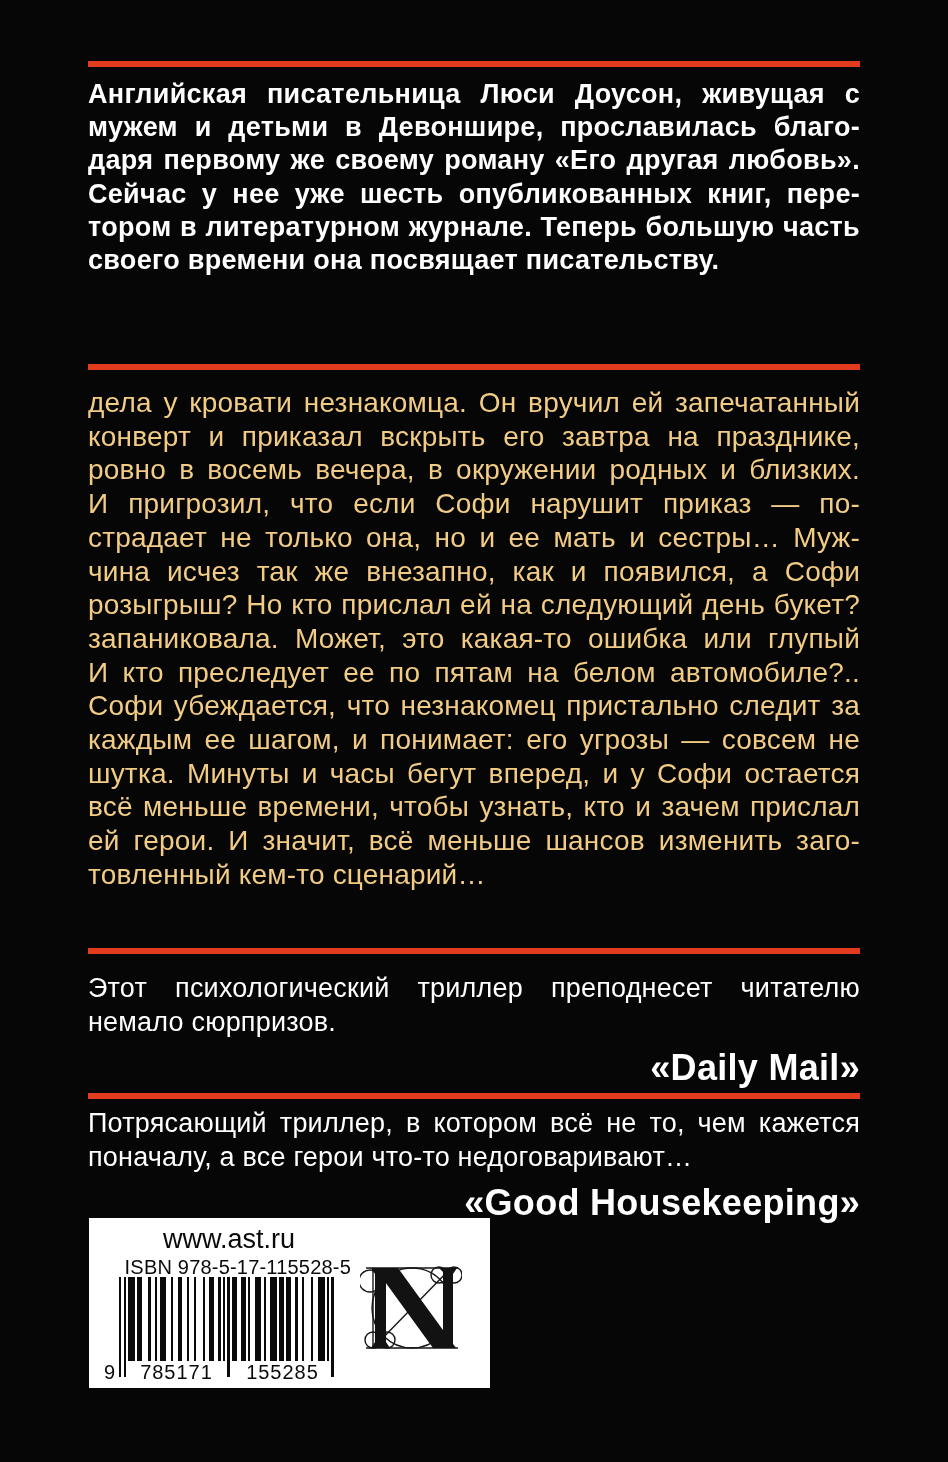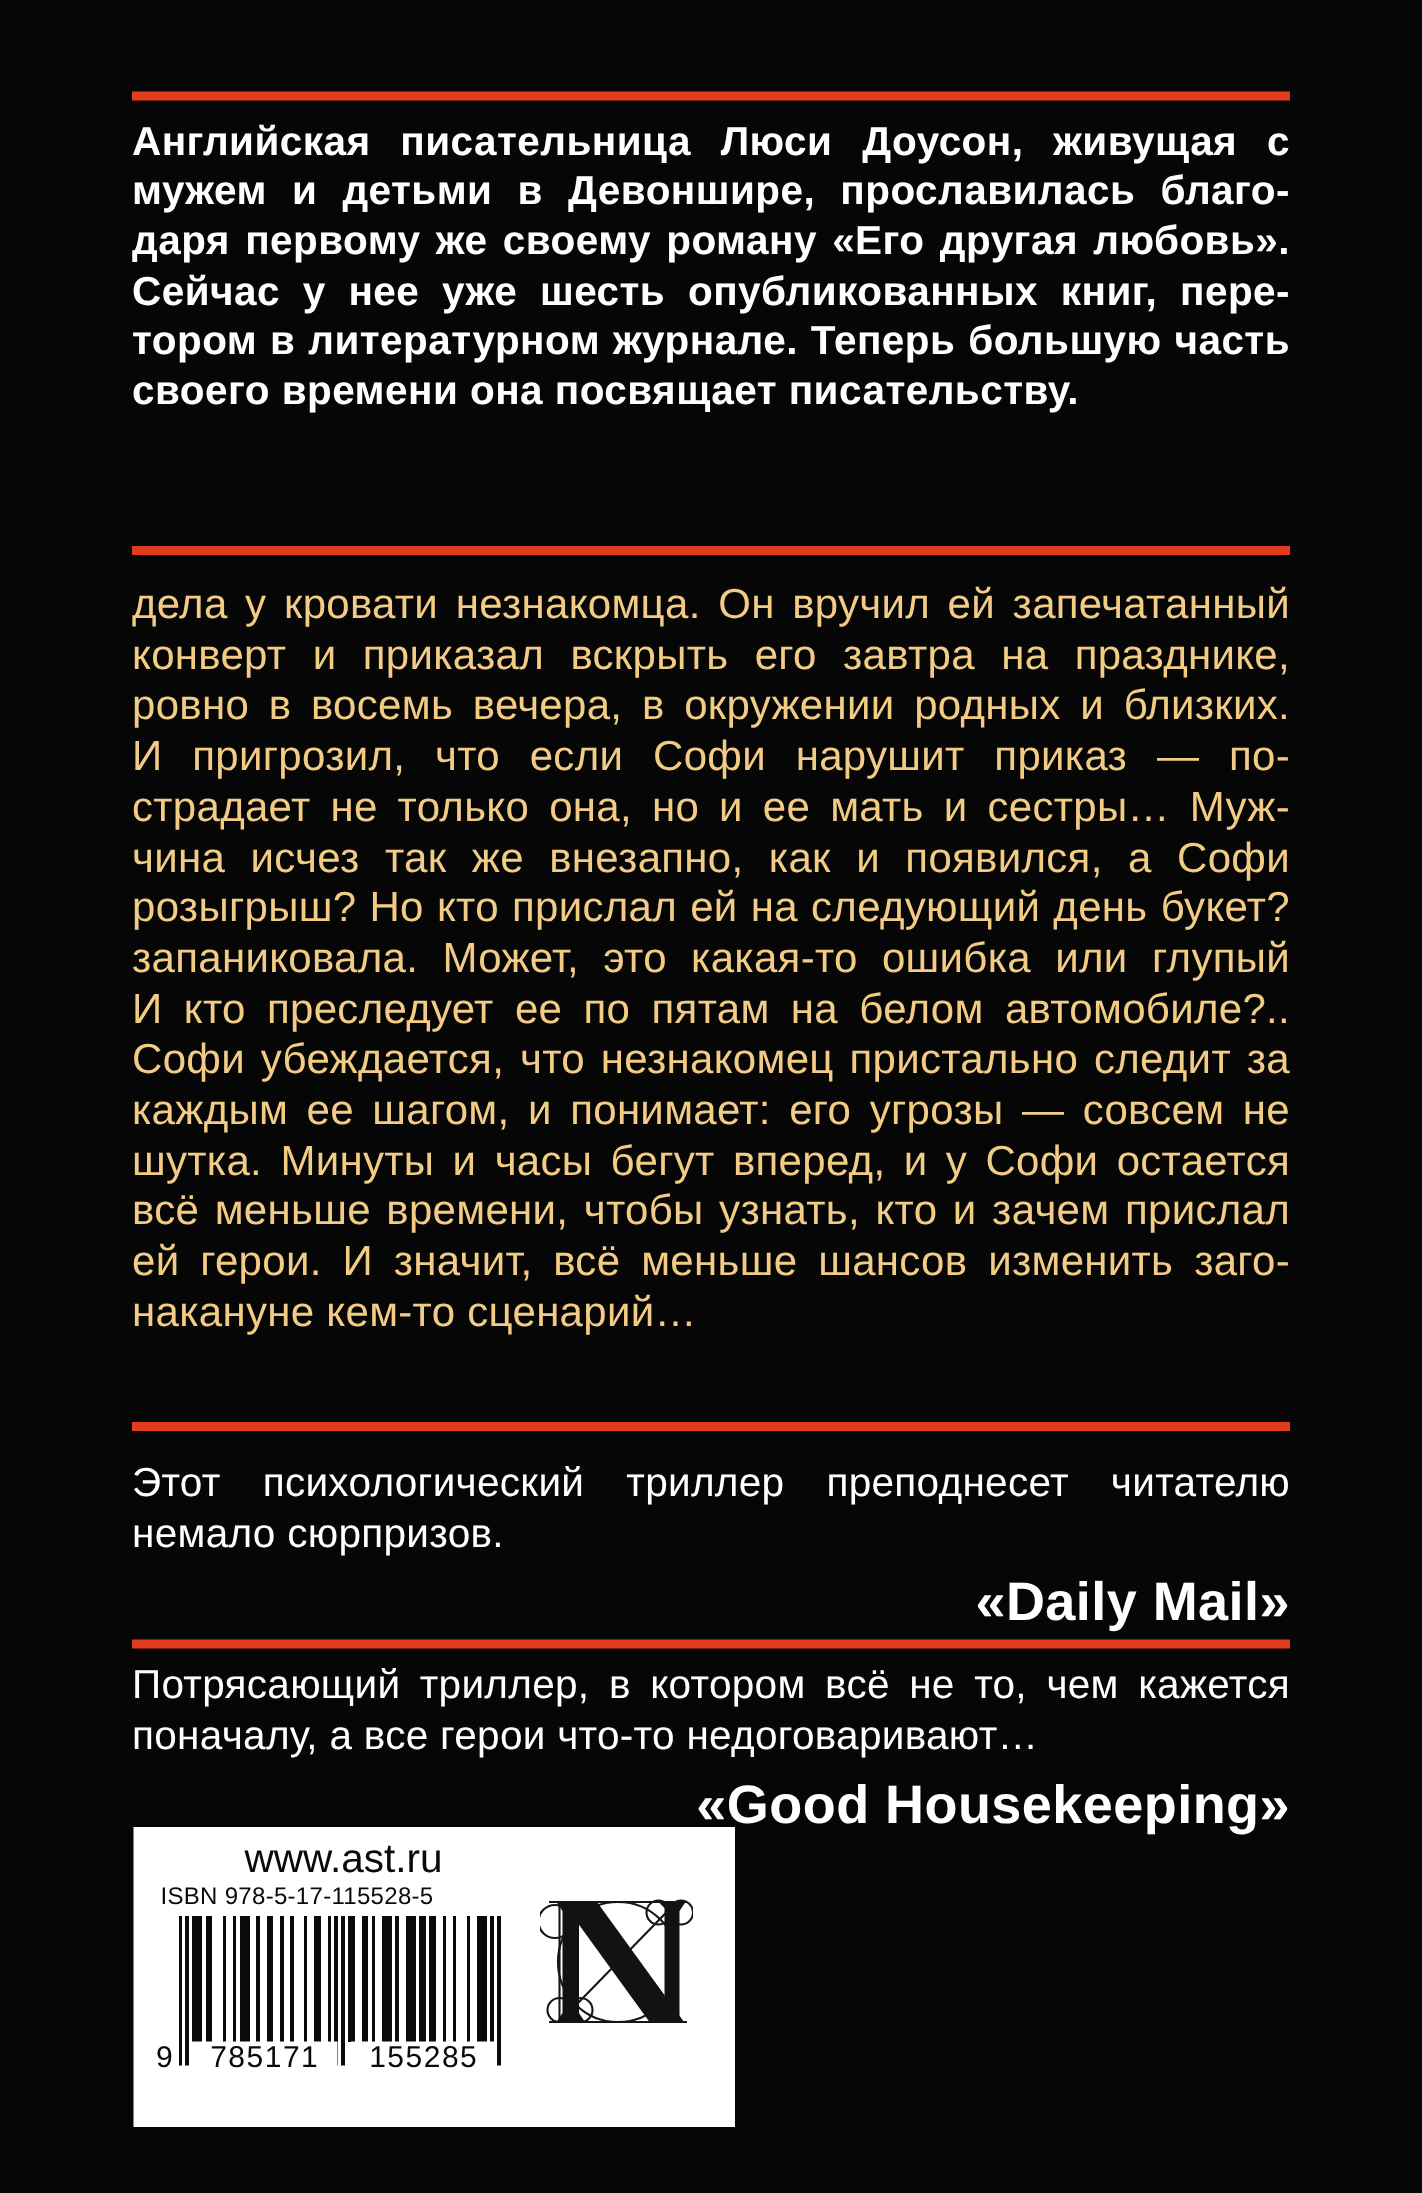--- a/index.html
+++ b/index.html
@@ -50,30 +50,30 @@
   .q2{top:1106px;}
   .quote .qlines{font-size:27px;font-weight:400;line-height:34px;letter-spacing:0.2px;}
   .quote .qsource{
     margin-top:8px;
     font-size:36px;font-weight:700;
     text-align:right;letter-spacing:0.3px;
   }
 
   .pubbox{
     position:absolute;left:89px;top:1218px;
-    width:401px;height:200px;
+    width:401px;height:170px;
     background:var(--box-bg);color:var(--box-text);
   }
   .website{
     position:absolute;left:36px;top:6px;width:208px;
     text-align:center;font-size:27px;font-weight:400;
   }
   .isbn{
     position:absolute;left:18px;top:38px;width:244px;
-    text-align:left;font-size:16px;font-weight:400;letter-spacing:0.2px;
+    text-align:right;font-size:20px;font-weight:400;letter-spacing:0.2px;
   }
   .barcode{
     position:absolute;left:30px;top:59px;width:215px;height:112px;
   }
   .barcode .bars{position:absolute;left:0;top:0;}
   .bd{
     position:absolute;top:84px;
     font-size:20px;font-weight:400;color:var(--box-text);
     text-align:center;letter-spacing:1px;
     background:var(--box-bg);
@@ -110,21 +110,21 @@
       <div class="line">страдает не только она, но и ее мать и сестры… Муж-</div>
       <div class="line">чина исчез так же внезапно, как и появился, а Софи</div>
       <div class="line">розыгрыш? Но кто прислал ей на следующий день букет?</div>
       <div class="line">запаниковала. Может, это какая-то ошибка или глупый</div>
       <div class="line">И кто преследует ее по пятам на белом автомобиле?..</div>
       <div class="line">Софи убеждается, что незнакомец пристально следит за</div>
       <div class="line">каждым ее шагом, и понимает: его угрозы — совсем не</div>
       <div class="line">шутка. Минуты и часы бегут вперед, и у Софи остается</div>
       <div class="line">всё меньше времени, чтобы узнать, кто и зачем прислал</div>
       <div class="line">ей герои. И значит, всё меньше шансов изменить заго-</div>
-      <div class="line last">накануне кем-то сценарий…</div>
+      <div class="line last">товленный кем-то сценарий…</div>
     </section>
 
   <div class="rule r3"></div>
 
   <section class="textblock quote q1">
     <div class="qlines">
         <div class="line">Этот психологический триллер преподнесет читателю</div>
         <div class="line last">немало сюрпризов.</div>
       </div>
     <div class="qsource">«Daily Mail»</div>

